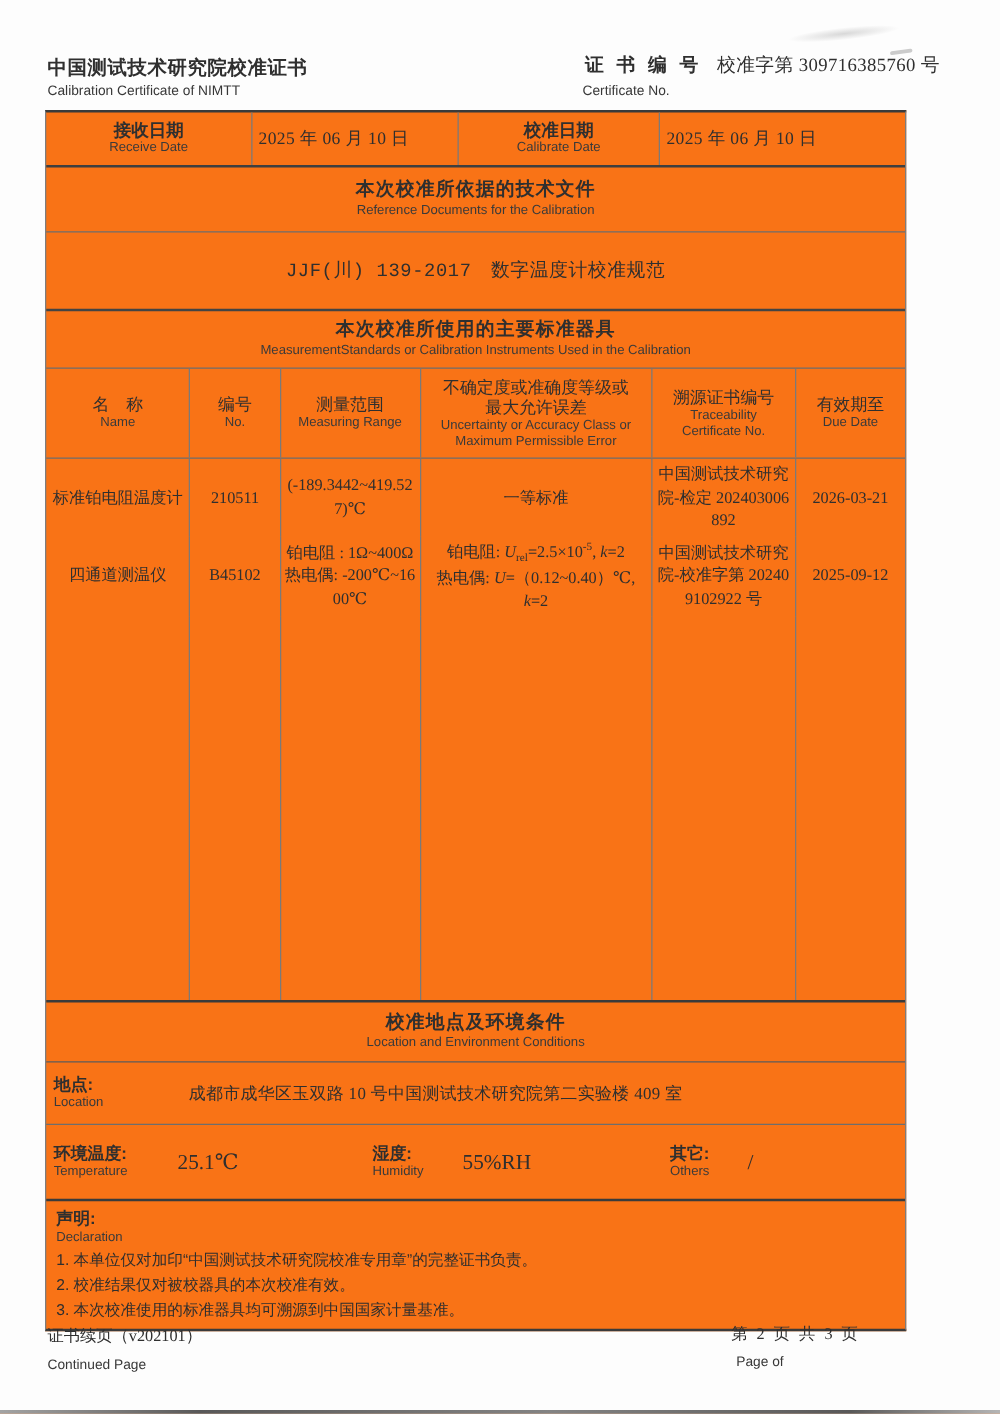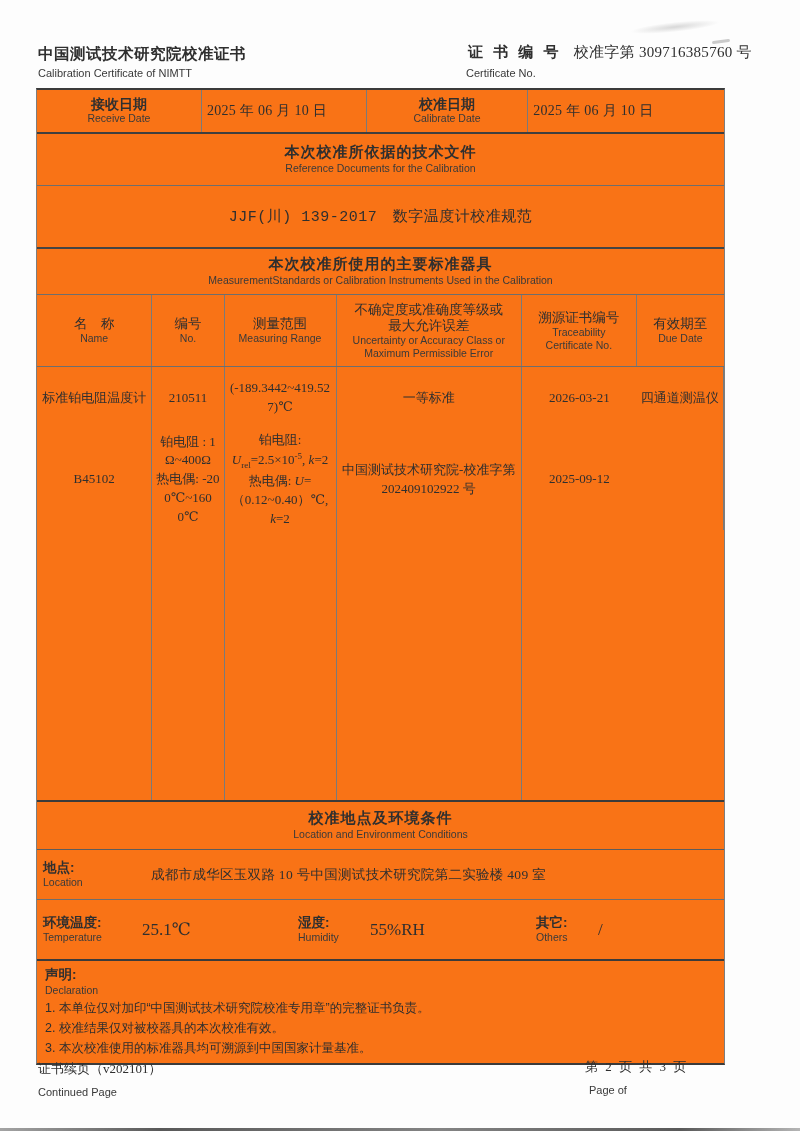--- a/index.html
+++ b/index.html
@@ -188,20 +188,23 @@
         </div>
       <div>
           <span class="cell">210511</span>
         </div>
       <div>
           <span class="cell brk">(-189.3442~419.527)℃</span>
         </div>
       <div>
           <span class="cell">一等标准</span>
         </div>
+      <div>
+          <span class="cell brk">中国测试技术研究院-检定 202403006892</span>
+        </div>
       <div class="lastcol">
           <span class="cell">2026-03-21</span>
         </div>
 
       <div>
           <span class="cell">四通道测温仪</span>
         </div>
       <div>
           <span class="cell">B45102</span>
         </div>

